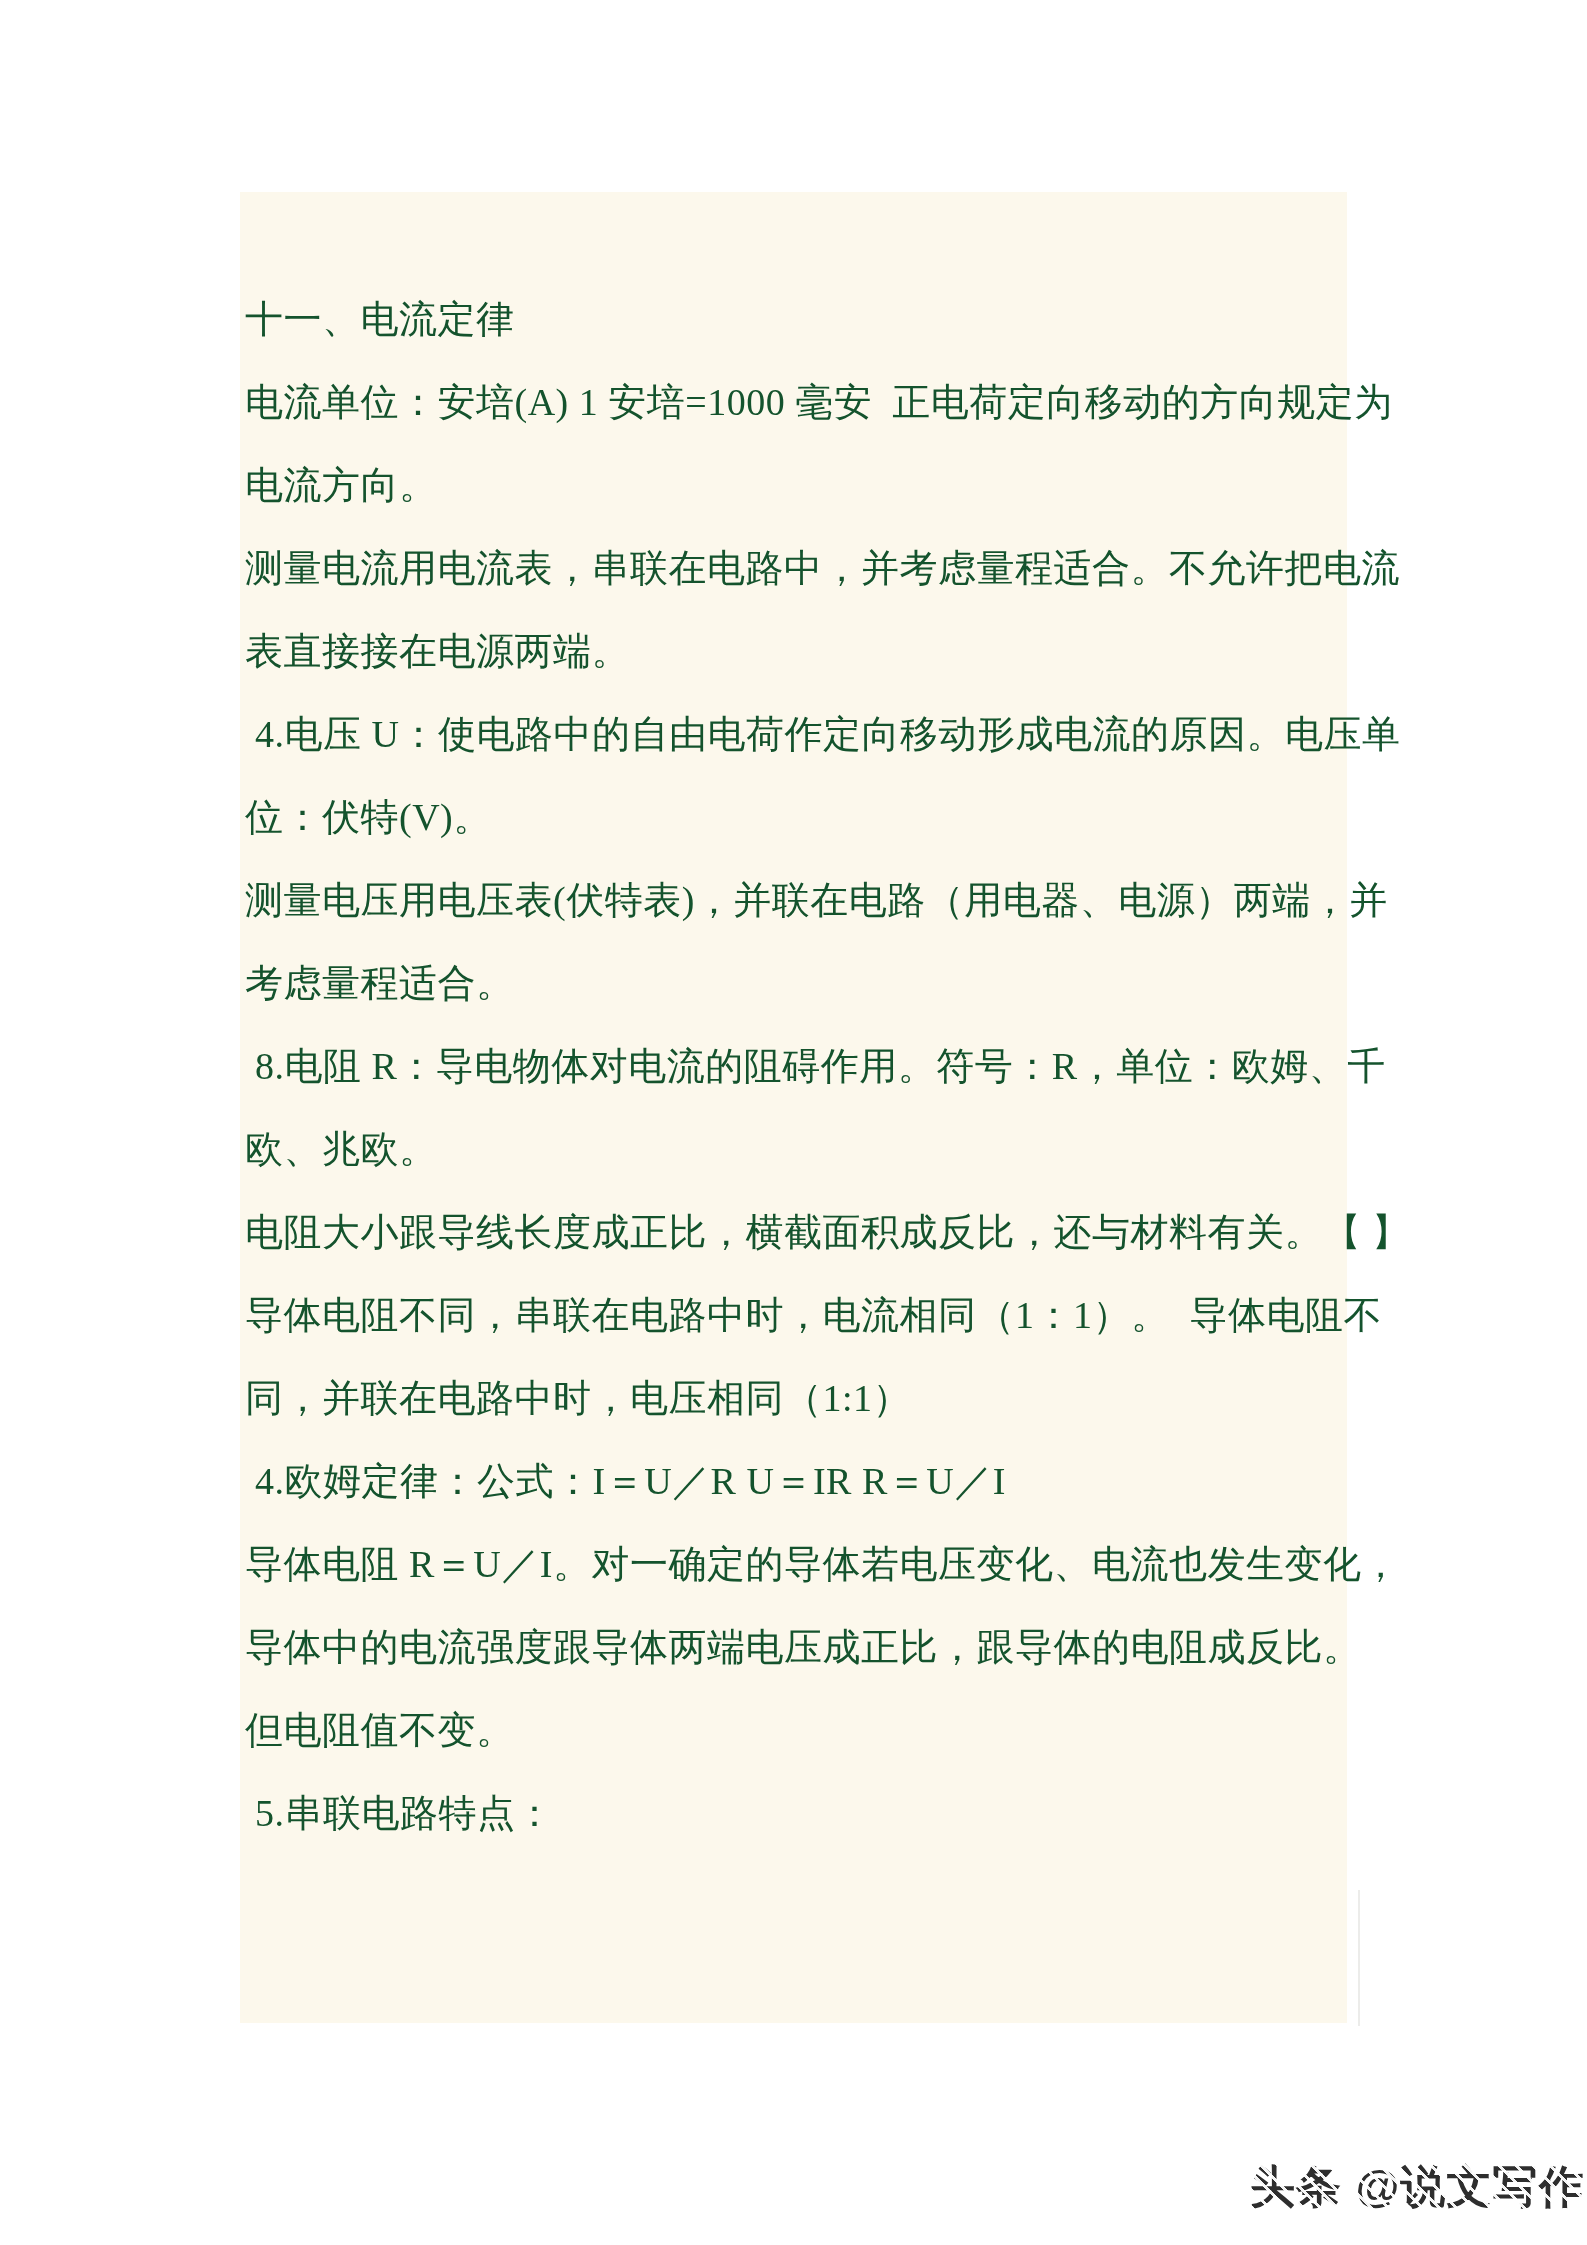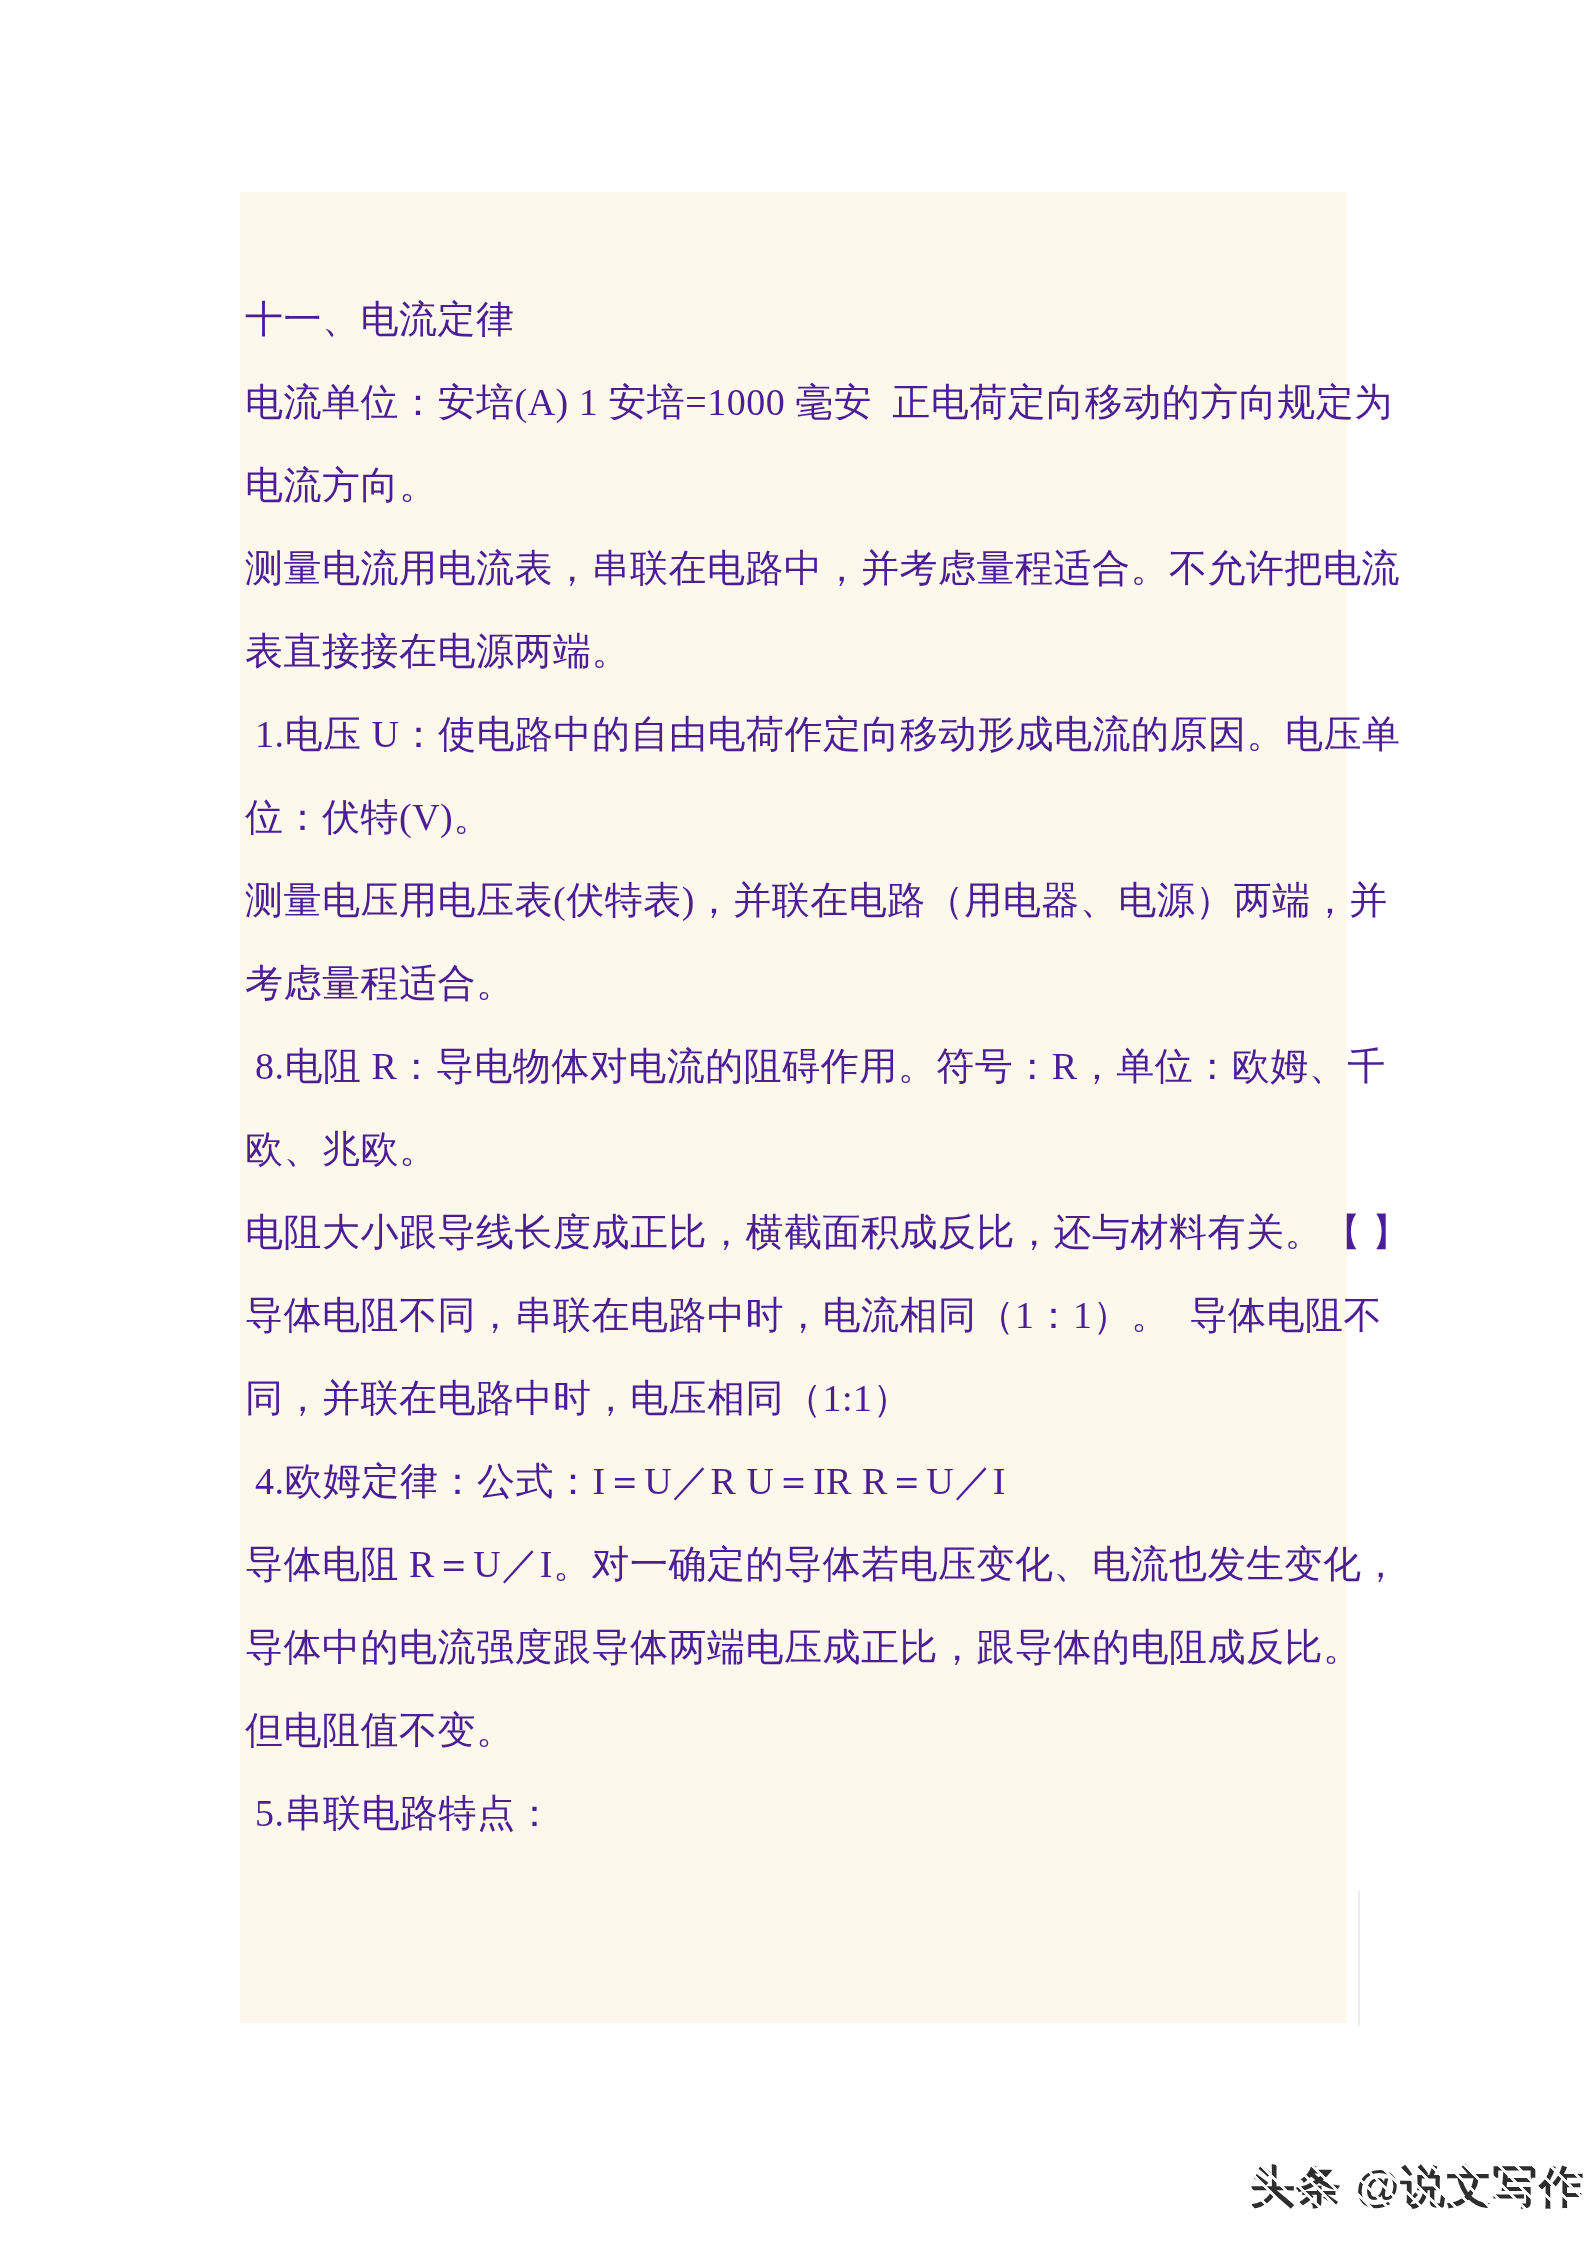--- a/index.html
+++ b/index.html
@@ -25,21 +25,21 @@
   .content {
     position: absolute;
     left: 245px;
     top: 278px;
     width: 1110px;
   }
   .line {
     height: 83px;
     line-height: 83px;
     font-size: 38px;
-    color: #4c1d95;
+    color: #14532d;
     white-space: pre;
     letter-spacing: 0.5px;
   }
   .edge-line {
     position: absolute;
     left: 1358px;
     top: 1890px;
     width: 2px;
     height: 136px;
     background: #ececea;
@@ -76,21 +76,21 @@
 <body>
 
 <div class="note-panel"></div>
 
 <div class="content">
   <div class="line">十一、电流定律</div>
   <div class="line">电流单位：安培(A) 1 安培=1000 毫安  正电荷定向移动的方向规定为</div>
   <div class="line">电流方向。</div>
   <div class="line">测量电流用电流表，串联在电路中，并考虑量程适合。不允许把电流</div>
   <div class="line">表直接接在电源两端。</div>
-  <div class="line"> 1.电压 U：使电路中的自由电荷作定向移动形成电流的原因。电压单</div>
+  <div class="line"> 4.电压 U：使电路中的自由电荷作定向移动形成电流的原因。电压单</div>
   <div class="line">位：伏特(V)。</div>
   <div class="line">测量电压用电压表(伏特表)，并联在电路（用电器、电源）两端，并</div>
   <div class="line">考虑量程适合。</div>
   <div class="line"> 8.电阻 R：导电物体对电流的阻碍作用。符号：R，单位：欧姆、千</div>
   <div class="line">欧、兆欧。</div>
   <div class="line">电阻大小跟导线长度成正比，横截面积成反比，还与材料有关。【 】</div>
   <div class="line">导体电阻不同，串联在电路中时，电流相同（1：1）。  导体电阻不</div>
   <div class="line">同，并联在电路中时，电压相同（1:1）</div>
   <div class="line"> 4.欧姆定律：公式：I＝U／R U＝IR R＝U／I</div>
   <div class="line">导体电阻 R＝U／I。对一确定的导体若电压变化、电流也发生变化，</div>

